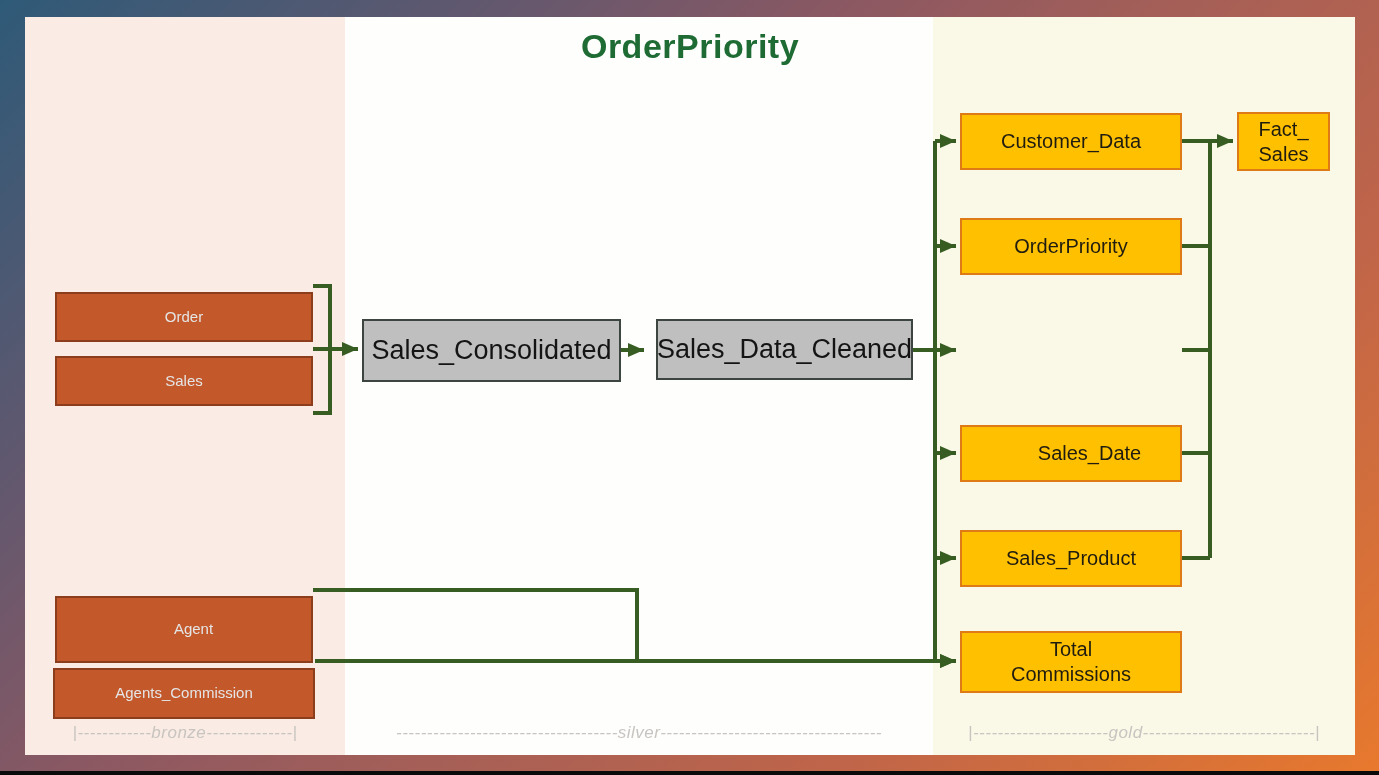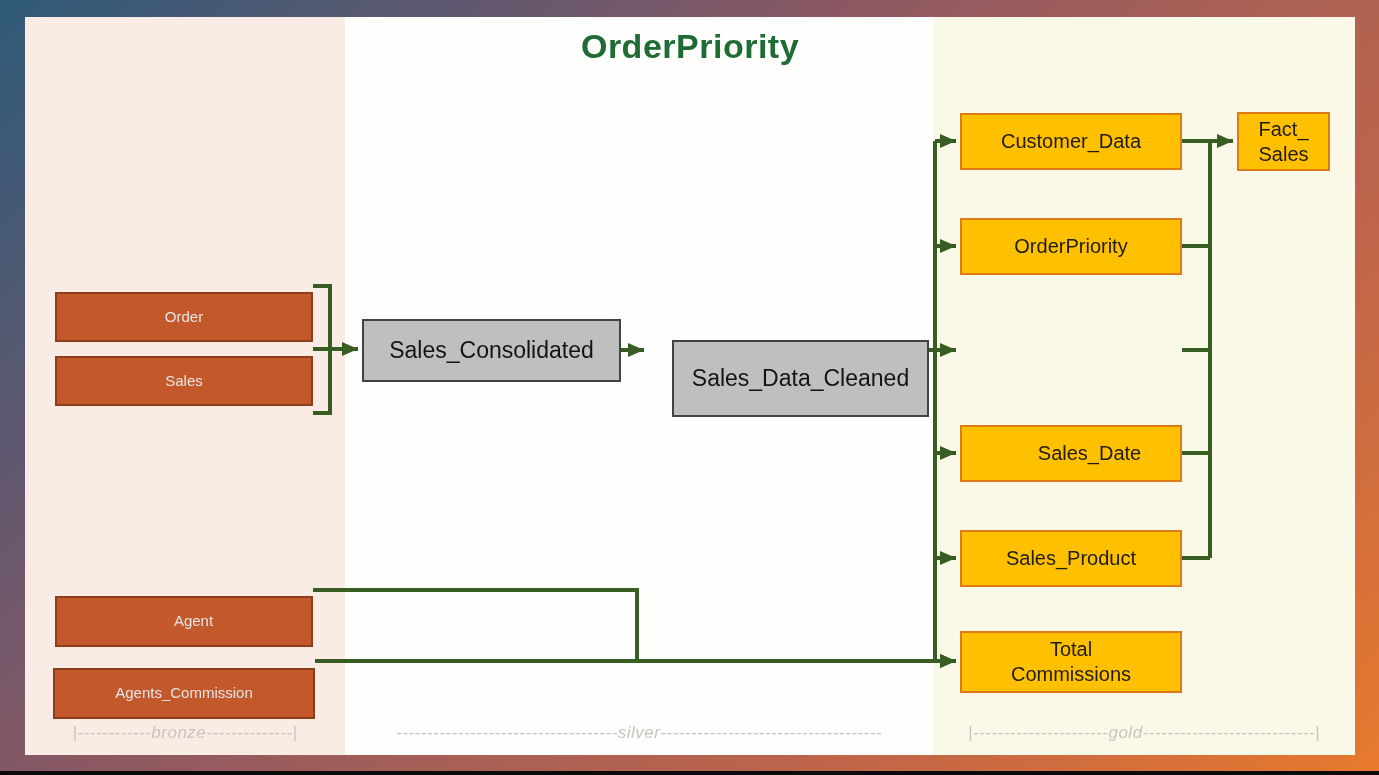--- a/index.html
+++ b/index.html
@@ -17,21 +17,21 @@
   #title{
     position:absolute;left:450px;top:27px;width:480px;text-align:center;
     font-size:34px;font-weight:bold;color:#1e6b34;letter-spacing:.5px;
   }
   svg.wires{position:absolute;left:0;top:0;width:1379px;height:775px;pointer-events:none;}
   .node{
     position:absolute;display:flex;align-items:center;justify-content:center;
     text-align:center;box-sizing:border-box;white-space:pre-line;line-height:1.25;
   }
   .bronze-node{background:#c3582b;border:2px solid #8c3d1c;color:#e5e5e5;font-size:15px;margin-top:31px;}
-  .silver-node{background:#bfbfbf;border:2px solid #3c4540;color:#141414;font-size:23px;text-align:center;}
+  .silver-node{background:#bfbfbf;border:2px solid #3c4540;color:#141414;font-size:27px;text-align:center;}
   .gold-node{background:#ffc000;border:2px solid #df7b16;color:#201c10;font-size:20px;}
   .zone-label{
     position:absolute;top:718px;height:30px;display:flex;align-items:center;justify-content:center;
     font-size:17px;font-style:italic;color:#c8c4c0;white-space:nowrap;overflow:hidden;
     letter-spacing:.5px;
   }
   #zone-label-bronze{left:25px;width:320px;}
   #zone-label-silver{left:345px;width:588px;}
   #zone-label-gold{left:933px;width:422px;}
 </style>
@@ -66,25 +66,25 @@
       <path d="M1182,141 H1233" marker-end="url(#arw)"></path>
       <path d="M313,590 H637 V661"></path>
       <path d="M315,661 H956" marker-end="url(#arw)"></path>
     </g>
   </svg>
 
   <div id="title">OrderPriority</div>
 
   <div class="node bronze-node" style="left:55px;top:261px;width:258px;height:50px;">Order</div>
   <div class="node bronze-node" style="left:55px;top:325px;width:258px;height:50px;">Sales</div>
-  <div class="node bronze-node" style="left:55px;top:565px;width:258px;height:51px;padding-left:19px;">Agent</div>
+  <div class="node bronze-node" style="left:55px;top:565px;width:258px;height:67px;padding-left:19px;">Agent</div>
   <div class="node bronze-node" style="left:53px;top:637px;width:262px;height:51px;">Agents_Commission</div>
 
   <div class="node silver-node" style="left:362px;top:319px;width:259px;height:63px;">Sales_Consolidated</div>
-  <div class="node silver-node" style="left:672px;top:319px;width:257px;height:77px;margin-top:21px;">Sales_Data_Cleaned</div>
+  <div class="node silver-node" style="left:656px;top:319px;width:257px;height:61px;">Sales_Data_Cleaned</div>
 
   <div class="node gold-node" style="left:960px;top:113px;width:222px;height:57px;">Customer_Data</div>
   <div class="node gold-node" style="left:960px;top:218px;width:222px;height:57px;">OrderPriority</div>
   <div class="node gold-node" style="left:960px;top:425px;width:222px;height:57px;padding-left:37px;">Sales_Date</div>
   <div class="node gold-node" style="left:960px;top:530px;width:222px;height:57px;">Sales_Product</div>
   <div class="node gold-node" style="left:960px;top:631px;width:222px;height:62px;">Total
 Commissions</div>
   <div class="node gold-node" style="left:1237px;top:112px;width:93px;height:59px;">Fact_
 Sales</div>
 

